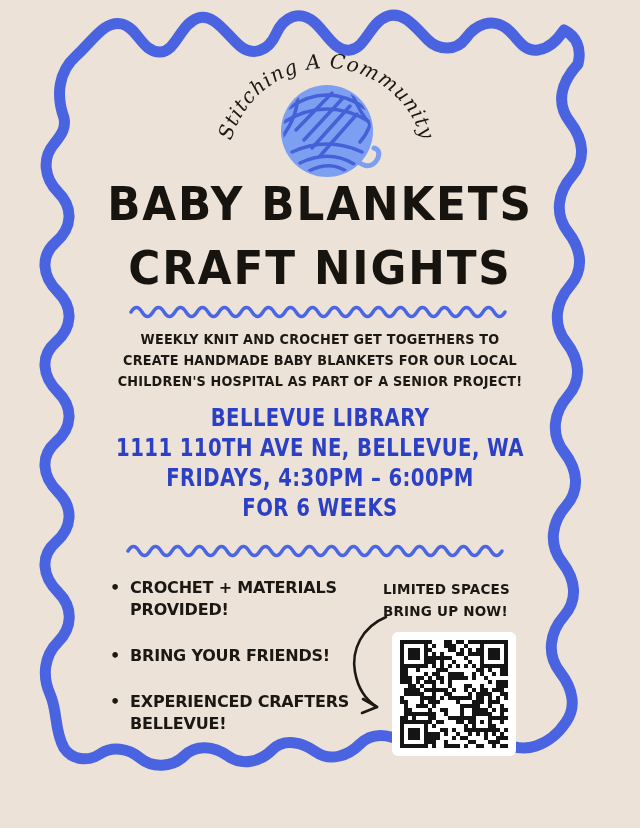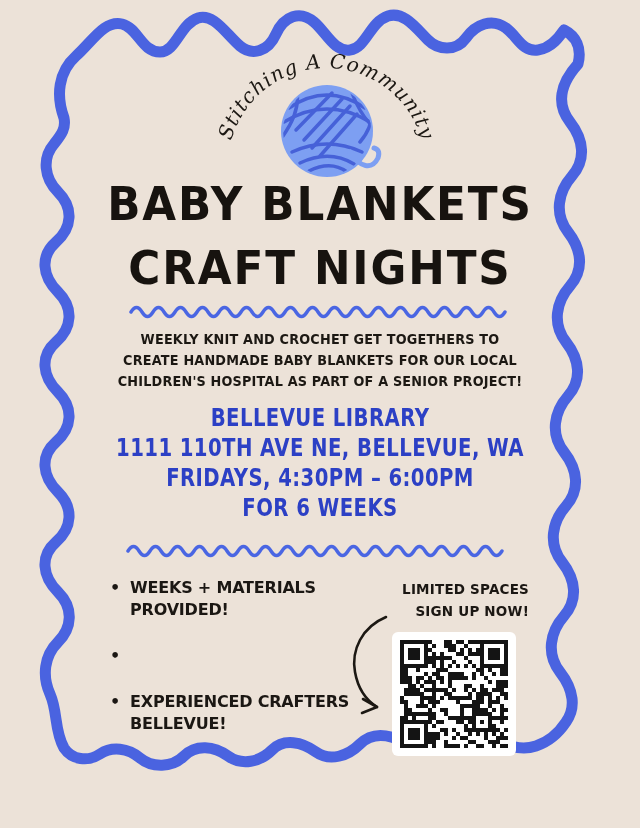--- a/index.html
+++ b/index.html
@@ -13,21 +13,21 @@
   .intro{position:absolute;top:329px;left:0;width:640px;text-align:center;
          font-weight:700;font-size:13.5px;line-height:21px;letter-spacing:.2px;
          color:#1c1813;transform:scaleX(.95);}
   .event{position:absolute;top:403px;left:0;width:640px;text-align:center;
          font-weight:700;font-size:24px;line-height:30px;letter-spacing:.5px;
          color:#2c40c5;transform:scaleX(.82);}
   .bullets{position:absolute;left:110px;top:577px;width:245px;list-style:none;margin:0;padding:0;}
   .bullets li{display:flex;gap:10px;margin-bottom:24px;font-weight:700;font-size:16px;
               line-height:22px;letter-spacing:-.2px;color:#1b1713;}
   .bullets .dot{flex:0 0 auto;}
-  .signup{position:absolute;left:383px;top:578px;width:146px;text-align:right;
+  .signup{position:absolute;left:383px;top:578px;width:146px;text-align:left;
           font-weight:700;font-size:13.5px;line-height:22px;letter-spacing:.2px;color:#1b1713;}
   .qr-card{position:absolute;left:392px;top:632px;width:124px;height:124px;
            background:#ffffff;border-radius:6px;}
   .qr-card svg{display:block;width:124px;height:124px;}
   .arc-text{font-family:"DejaVu Serif","Liberation Serif",serif;font-style:italic;
             font-size:20px;letter-spacing:1px;fill:#1c1813;}
 </style>
 </head>
 <body>
 
@@ -106,34 +106,35 @@
   <div class="event">
     <div>BELLEVUE LIBRARY</div>
     <div>1111 110TH AVE NE, BELLEVUE, WA</div>
     <div>FRIDAYS, 4:30PM – 6:00PM</div>
     <div>FOR 6 WEEKS</div>
   </div>
 
   <ul class="bullets">
     <li>
       <span class="dot">•</span>
-      <span>WEEKS + MATERIALS PROVIDED!</span>
+      <span>CROCHET + MATERIALS PROVIDED!</span>
     </li>
     <li>
       <span class="dot">•</span>
+      <span>BRING YOUR FRIENDS!</span>
     </li>
     <li>
       <span class="dot">•</span>
       <span>EXPERIENCED CRAFTERS BELLEVUE!</span>
     </li>
   </ul>
 
   <div class="signup">
     <div>LIMITED SPACES</div>
-    <div>SIGN UP NOW!</div>
+    <div>BRING UP NOW!</div>
   </div>
 
   <div class="qr-card">
     <svg id="qr-svg" viewBox="0 0 124 124" fill="#141414">
         <rect x="8" y="8" width="4" height="4"></rect>
         <rect x="12" y="8" width="4" height="4"></rect>
         <rect x="16" y="8" width="4" height="4"></rect>
         <rect x="20" y="8" width="4" height="4"></rect>
         <rect x="24" y="8" width="4" height="4"></rect>
         <rect x="28" y="8" width="4" height="4"></rect>

